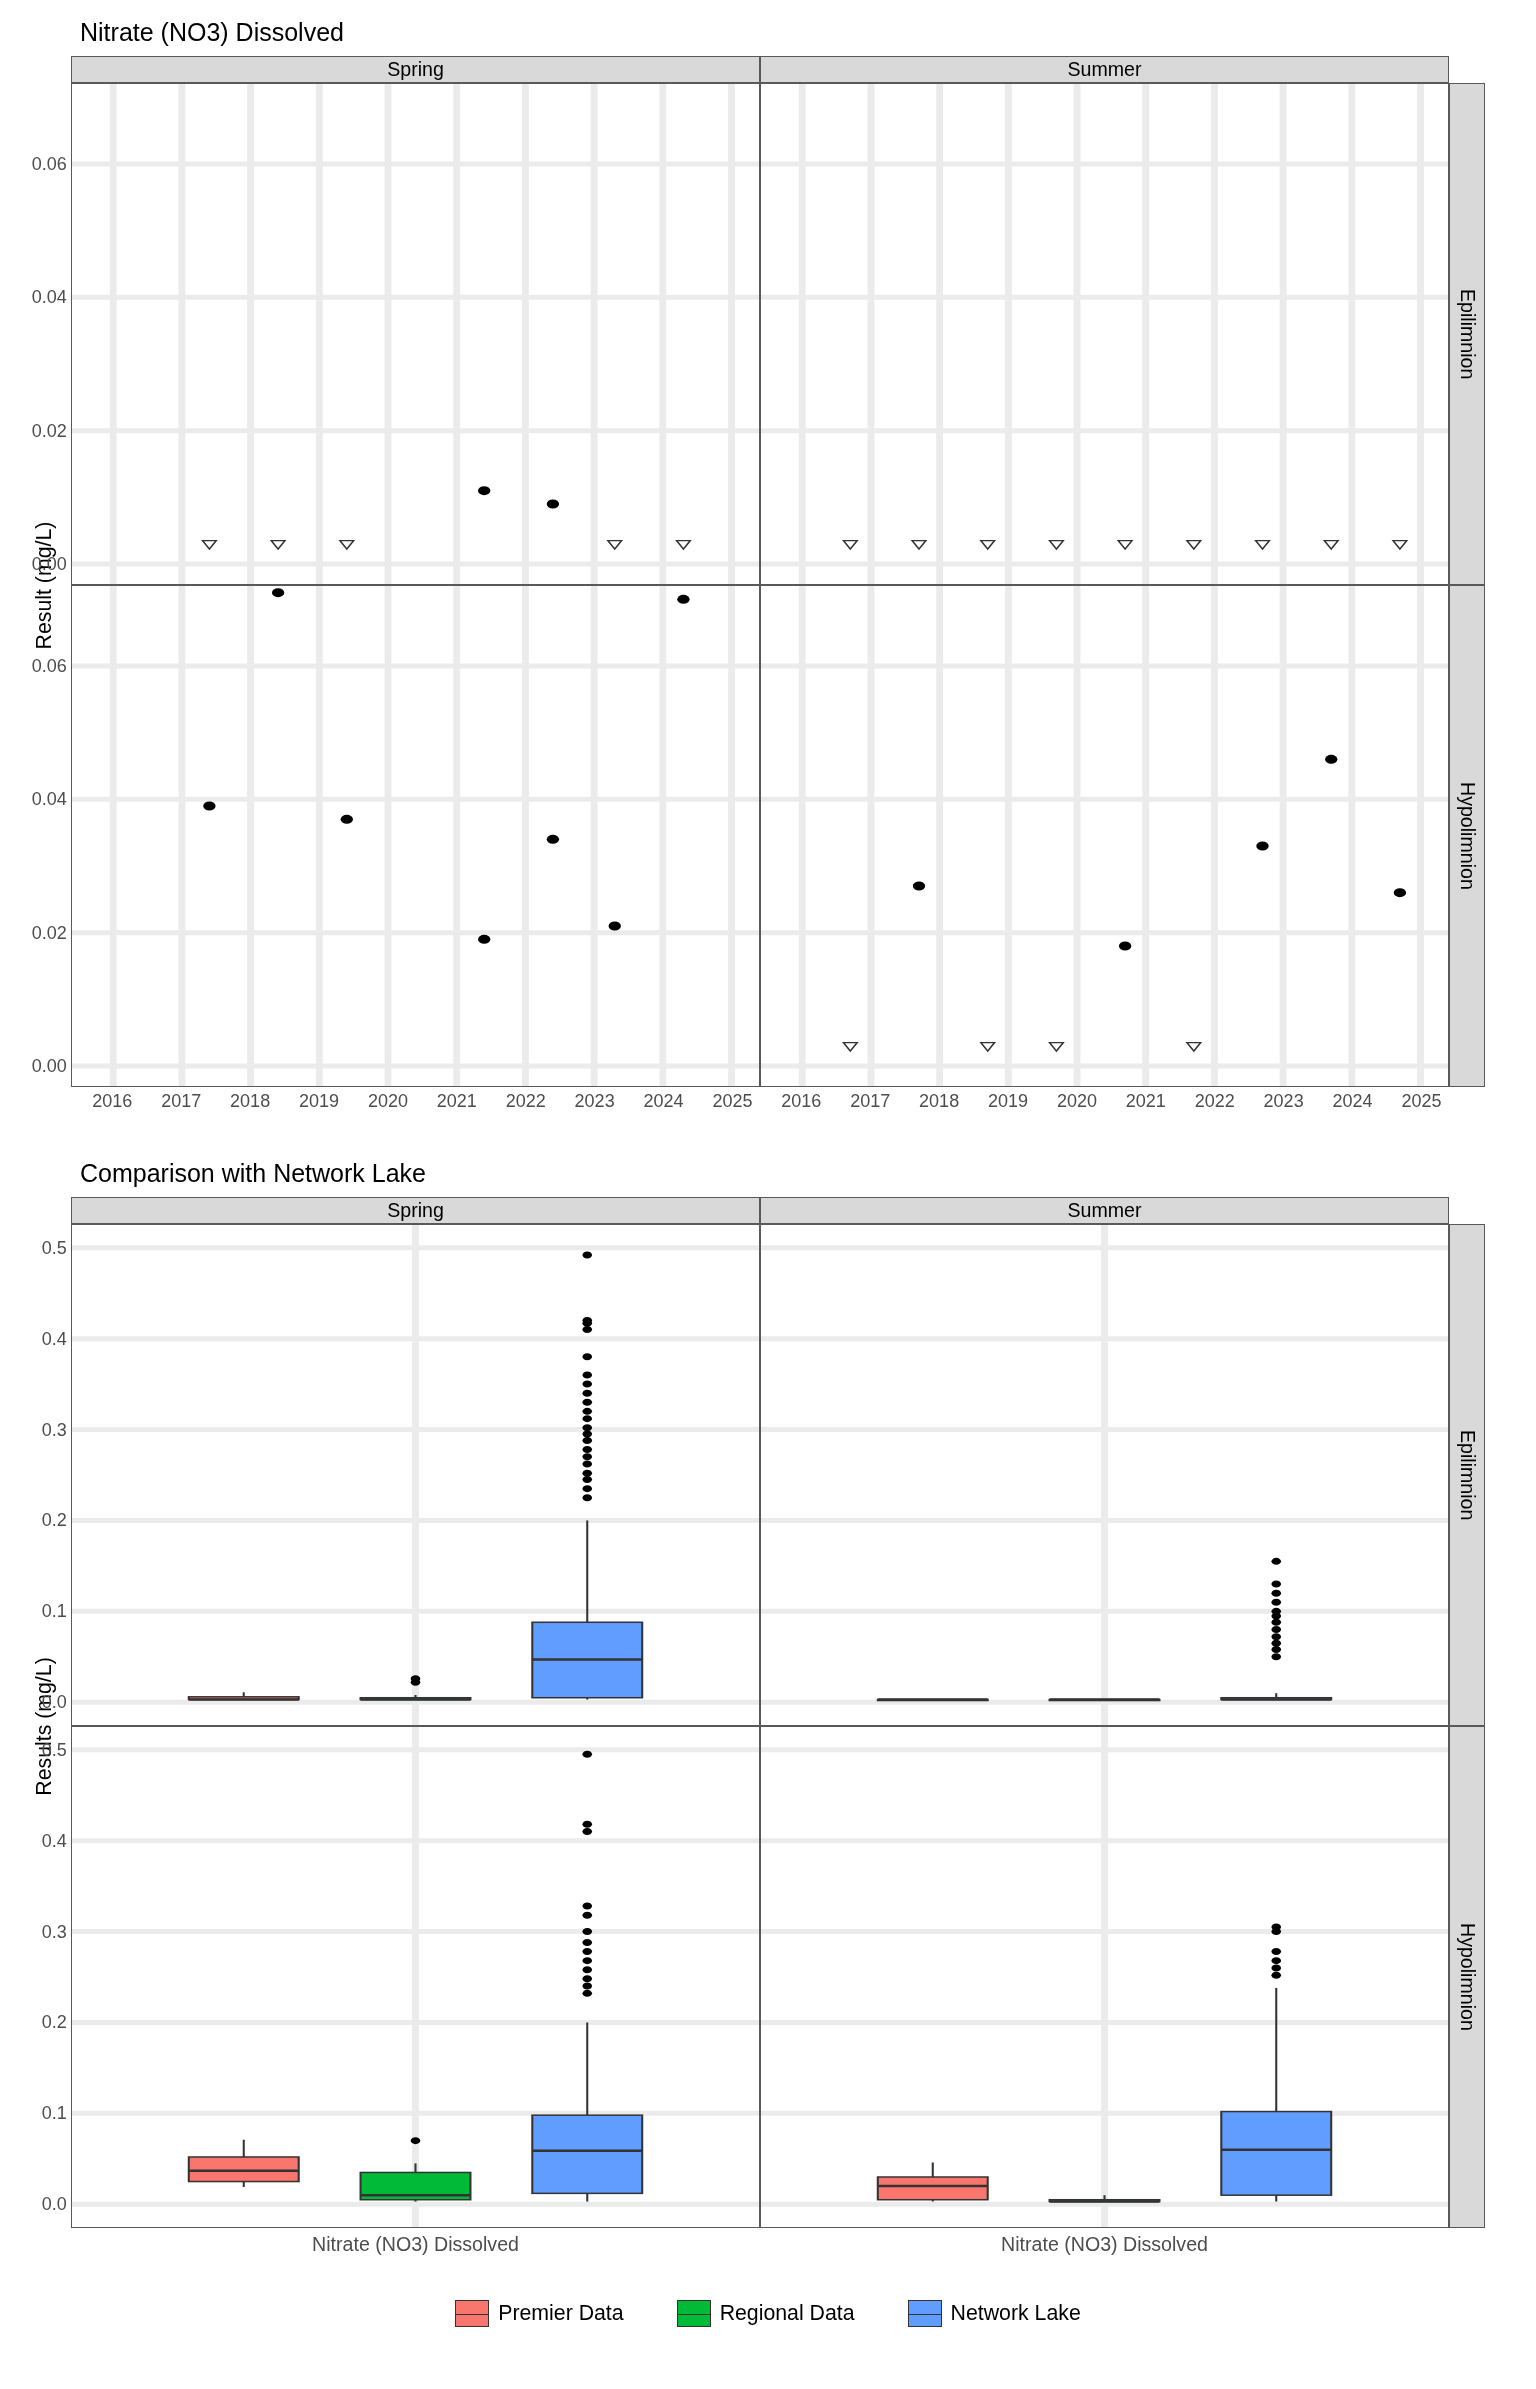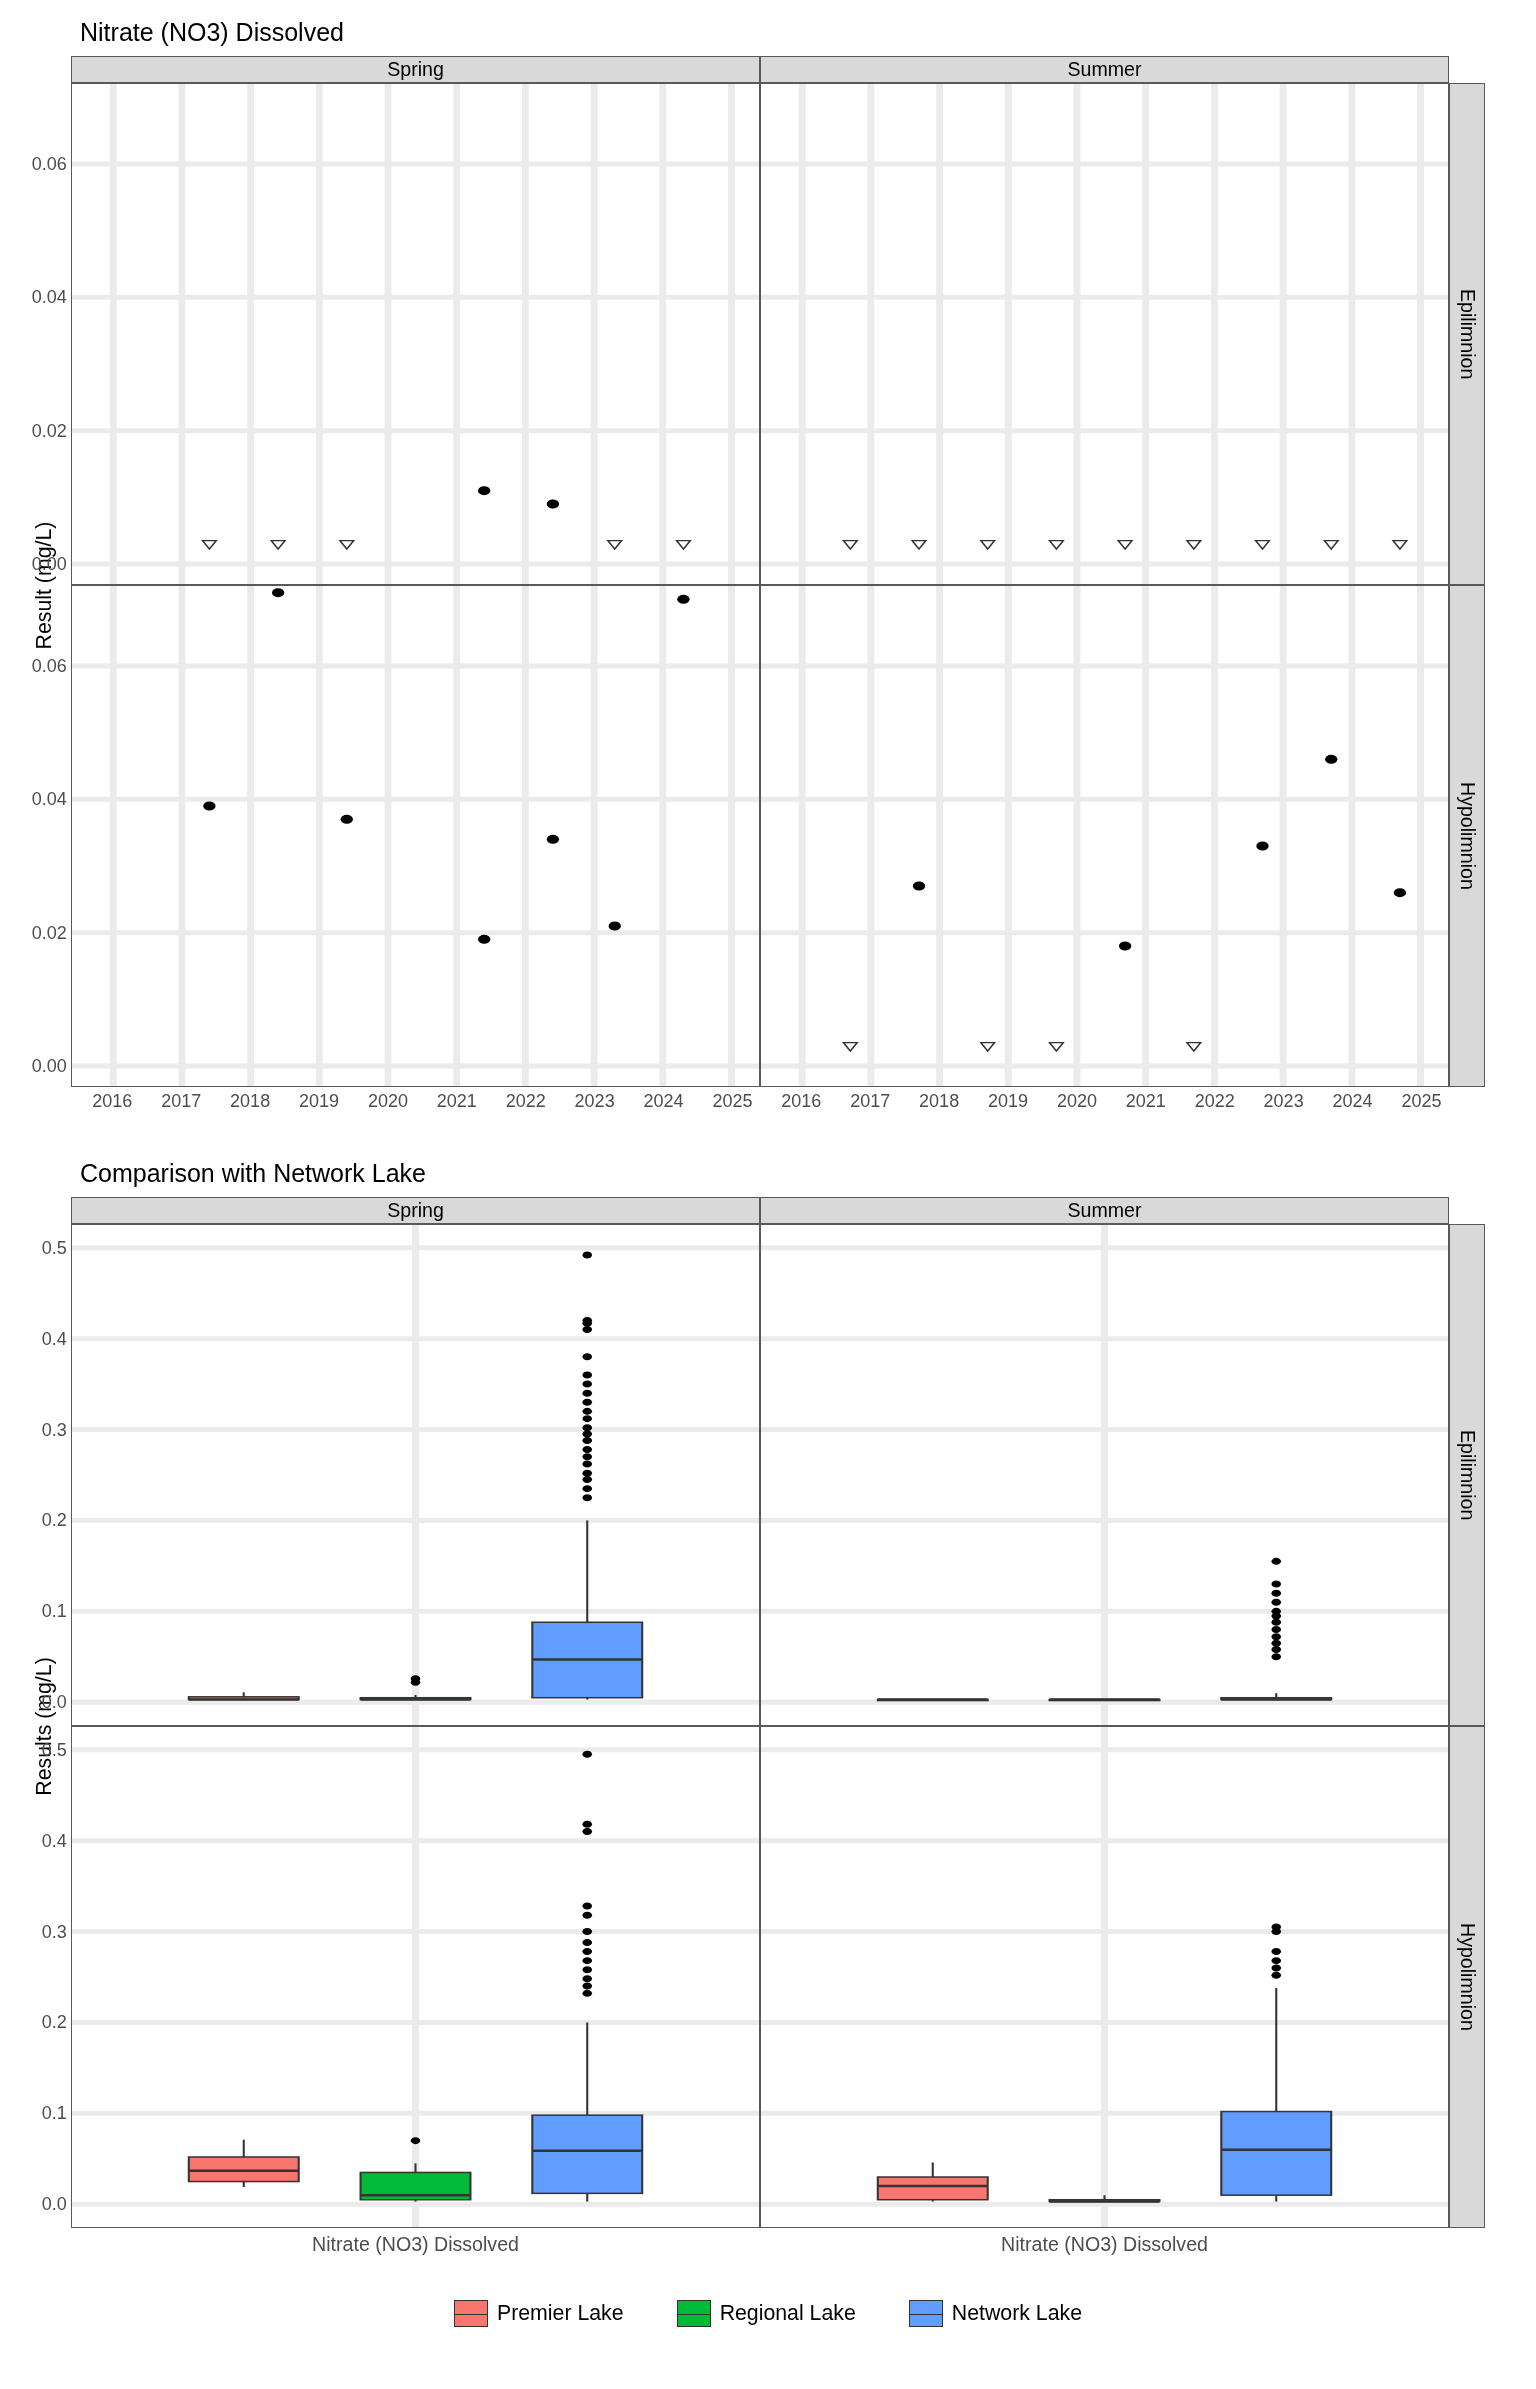--- a/index.html
+++ b/index.html
@@ -469,24 +469,24 @@
 
   <div class="xaxis-row">
     <div class="xcat-label">Nitrate (NO3) Dissolved</div>
     <div class="xcat-label">Nitrate (NO3) Dissolved</div>
   </div>
 </div>
 
 <div class="legend">
   <div class="legend-item">
     <div class="legend-key" style="background:#F8766D"></div>
-    <span>Premier Lake</span>
+    <span>Premier Data</span>
   </div>
   <div class="legend-item">
     <div class="legend-key" style="background:#00BA38"></div>
-    <span>Regional Lake</span>
+    <span>Regional Data</span>
   </div>
   <div class="legend-item">
     <div class="legend-key" style="background:#619CFF"></div>
     <span>Network Lake</span>
   </div>
 </div>
 
 
 </body></html>

